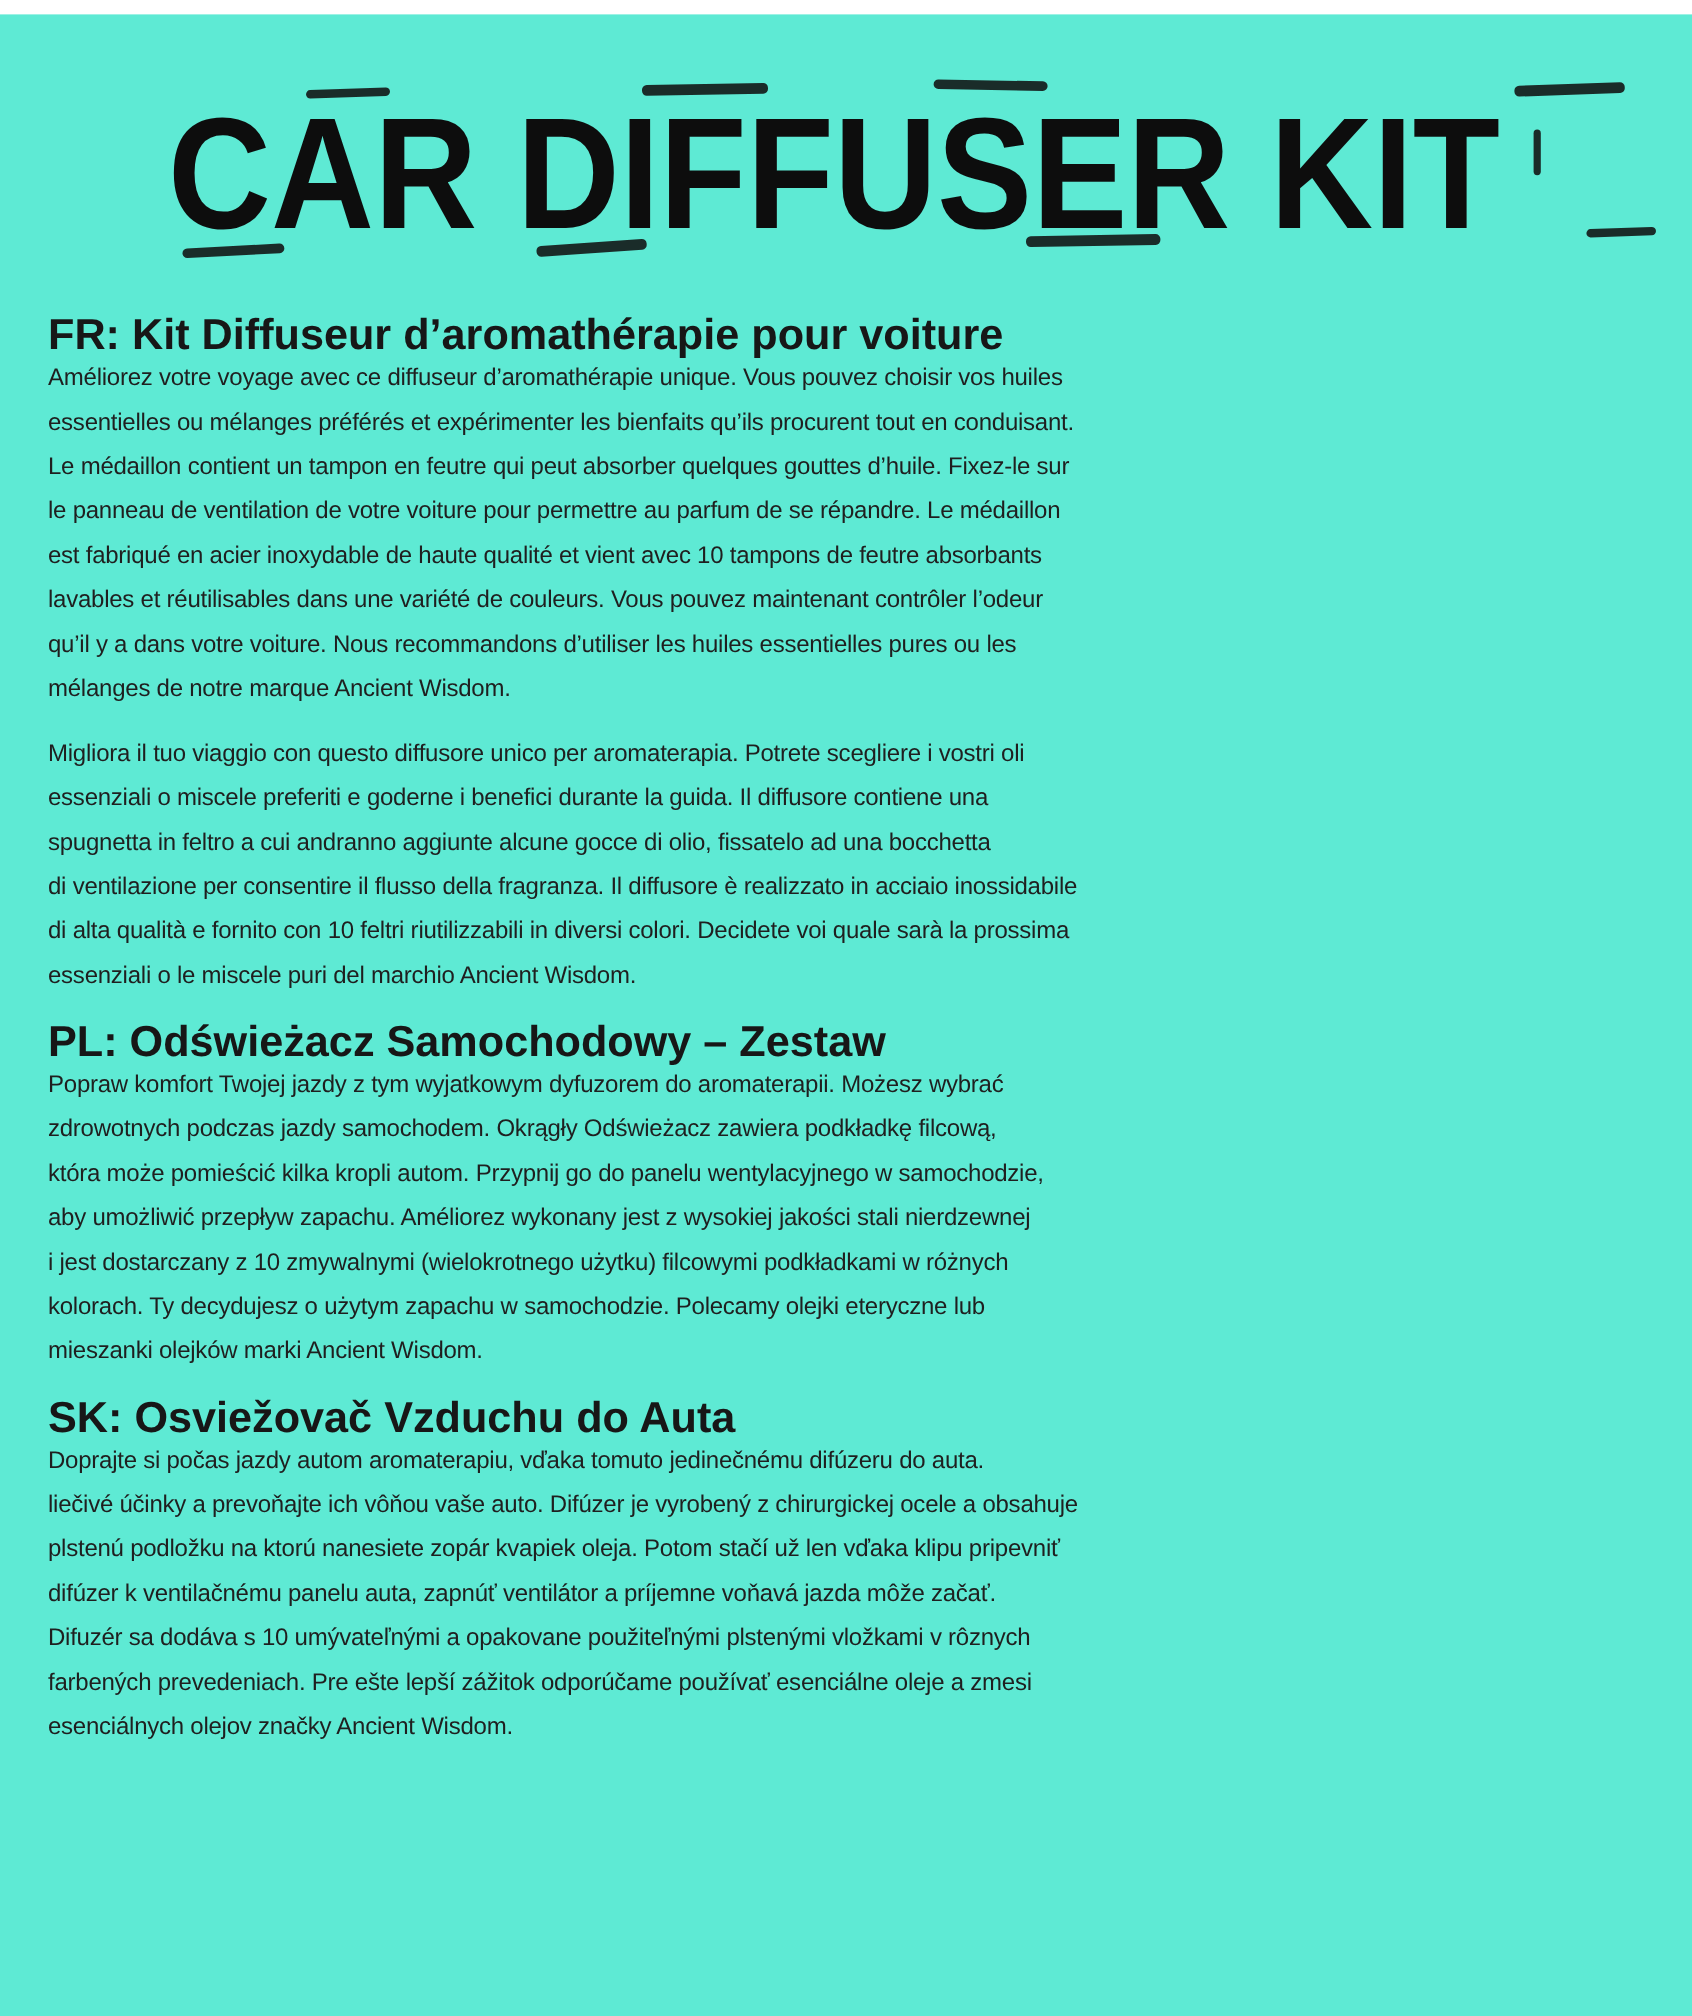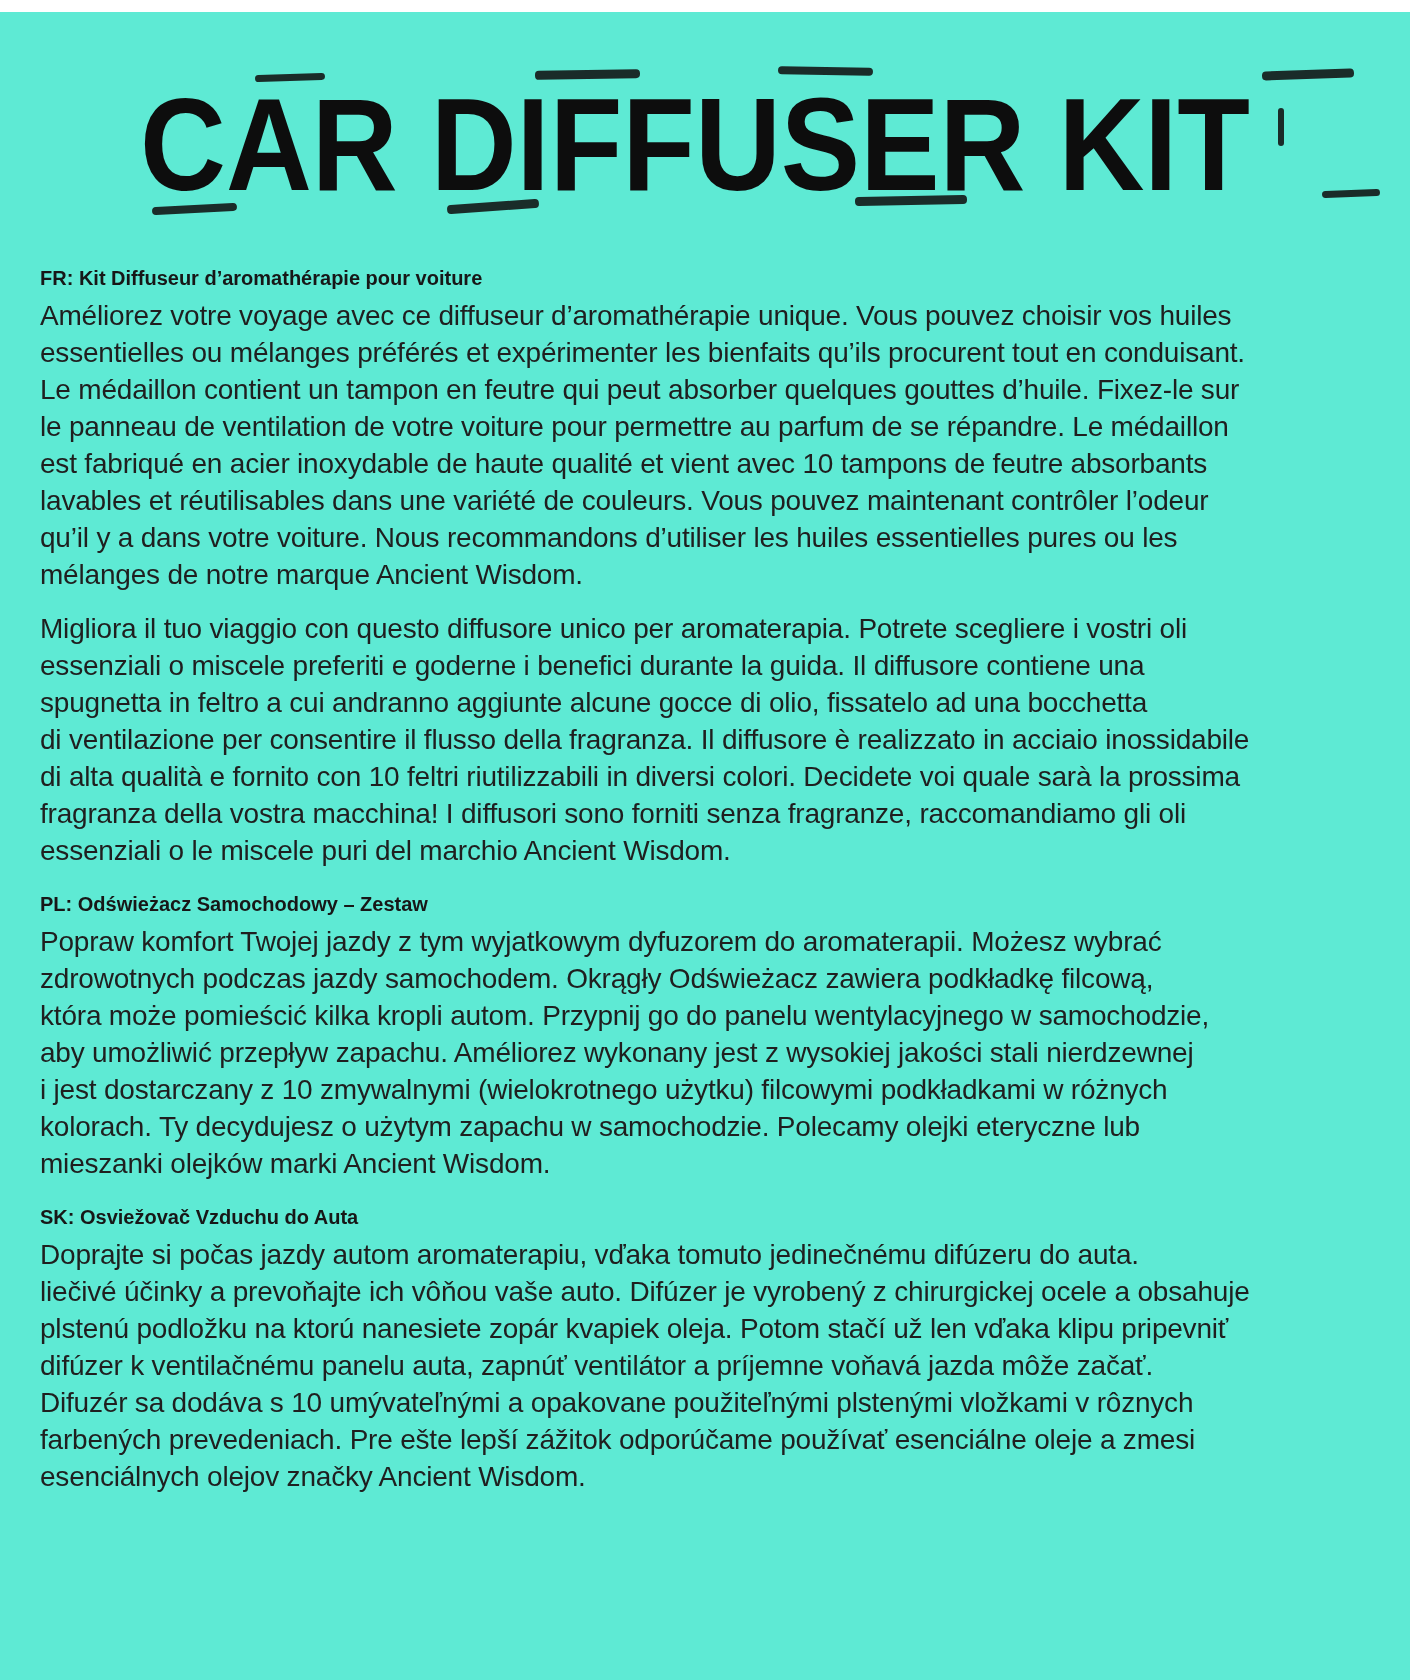--- a/index.html
+++ b/index.html
@@ -45,29 +45,29 @@
   .content {
     position: absolute;
     left: 40px;
     top: 248px;
     width: 1345px;
   }
   .lang-section { margin: 0; padding: 0; }
   .lang-section + .lang-section { margin-top: 17px; }
   .section-heading {
     margin: 0;
-    font-size: 20px;
+    font-size: 36px;
     line-height: 37px;
     font-weight: 700;
     color: #171717;
     white-space: nowrap;
   }
   .body-line {
     margin: 0;
-    font-size: 28px;
+    font-size: 20px;
     line-height: 37px;
     font-weight: 400;
     color: #1f1f1f;
     white-space: nowrap;
     letter-spacing: -0.2px;
   }
 </style>
 </head>
 <body>
 
@@ -100,21 +100,20 @@
         <p class="body-line">lavables et réutilisables dans une variété de couleurs. Vous pouvez maintenant contrôler l’odeur</p>
         <p class="body-line">qu’il y a dans votre voiture. Nous recommandons d’utiliser les huiles essentielles pures ou les</p>
         <p class="body-line">mélanges de notre marque Ancient Wisdom.</p>
       </section>
       <section class="lang-section">
         <p class="body-line">Migliora il tuo viaggio con questo diffusore unico per aromaterapia. Potrete scegliere i vostri oli</p>
         <p class="body-line">essenziali o miscele preferiti e goderne i benefici durante la guida. Il diffusore contiene una</p>
         <p class="body-line">spugnetta in feltro a cui andranno aggiunte alcune gocce di olio, fissatelo ad una bocchetta</p>
         <p class="body-line">di ventilazione per consentire il flusso della fragranza. Il diffusore è realizzato in acciaio inossidabile</p>
         <p class="body-line">di alta qualità e fornito con 10 feltri riutilizzabili in diversi colori. Decidete voi quale sarà la prossima</p>
-        <p class="body-line">fragranza della vostra macchina! I diffusori sono forniti senza fragranze, raccomandiamo gli oli</p>
         <p class="body-line">essenziali o le miscele puri del marchio Ancient Wisdom.</p>
       </section>
       <section class="lang-section">
         <h2 class="section-heading">PL: Odświeżacz Samochodowy – Zestaw</h2>
         <p class="body-line">Popraw komfort Twojej jazdy z tym wyjatkowym dyfuzorem do aromaterapii.  Możesz wybrać</p>
         <p class="body-line">zdrowotnych podczas jazdy samochodem. Okrągły Odświeżacz zawiera podkładkę filcową,</p>
         <p class="body-line">która może pomieścić kilka kropli autom. Przypnij go do panelu wentylacyjnego w samochodzie,</p>
         <p class="body-line">aby umożliwić przepływ zapachu. Améliorez wykonany jest z wysokiej jakości stali nierdzewnej</p>
         <p class="body-line">i jest dostarczany z 10 zmywalnymi (wielokrotnego użytku) filcowymi podkładkami w różnych</p>
         <p class="body-line">kolorach. Ty decydujesz o użytym zapachu w samochodzie. Polecamy olejki eteryczne lub</p>

